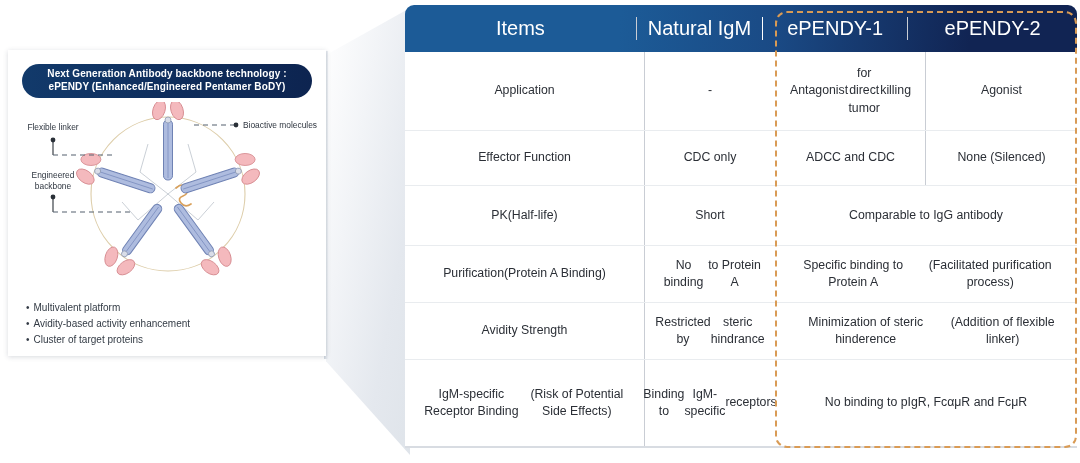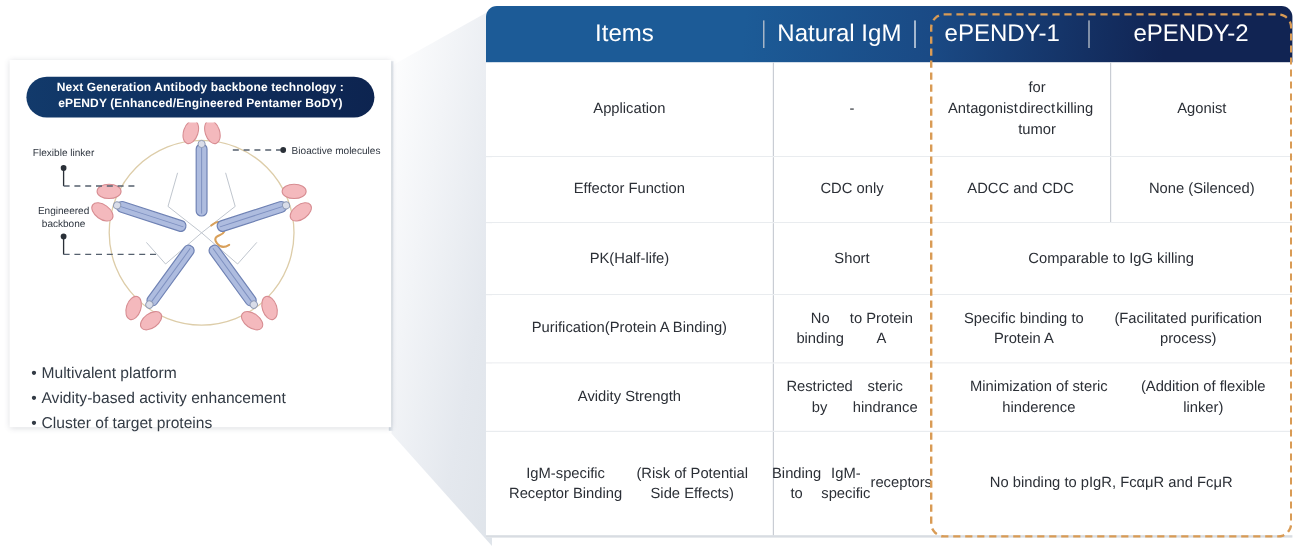--- a/index.html
+++ b/index.html
@@ -35,21 +35,21 @@
     background:linear-gradient(90deg,#123a6b 0%,#0f2f5e 45%,#0d2450 100%);
     border-radius:17px;
     display:flex; align-items:center; justify-content:center;
     flex-direction:column; line-height:1.28;
   }
   .banner-line { color:#ffffff; font-size:10px; font-weight:bold; letter-spacing:.1px; }
 
   #diagram { position:absolute; left:0; top:52px; width:318px; height:196px; }
 
   #bullets { position:absolute; left:18px; top:250px; }
-  .bullet { font-size:13px; color:#333b45; line-height:1.62; white-space:nowrap; }
+  .bullet { font-size:10px; color:#333b45; line-height:1.62; white-space:nowrap; }
   .bullet::before { content:"\2022"; margin-right:4px; color:#333b45; }
 
   
   #table-wrap { position:absolute; left:405px; top:5px; width:672px; height:452px; z-index:4; }
 
   #thead {
     position:absolute; left:0; top:0; width:672px; height:47px;
     background:linear-gradient(90deg,#1c5b97 0%,#1b5governance 0%,#1c5b97 30%,#193f77 62%,#14295c 85%,#112453 100%);
     border-radius:9px 9px 0 0;
     display:flex; align-items:center;
@@ -210,21 +210,21 @@
       <div class="cell c2">ADCC and CDC</div>
       <div class="cell c3">None (Silenced)</div>
     </div>
 
     <div class="row r-pk">
       <div class="cell c0">
           <div>PK</div>
           <div>(Half-life)</div>
         </div>
       <div class="cell c1">Short</div>
-      <div class="cell c23">Comparable to IgG killing</div>
+      <div class="cell c23">Comparable to IgG antibody</div>
     </div>
 
     <div class="row r-pur">
       <div class="cell c0">
           <div>Purification</div>
           <div>(Protein A Binding)</div>
         </div>
       <div class="cell c1">
           <div>No binding</div>
           <div>to Protein A</div>

